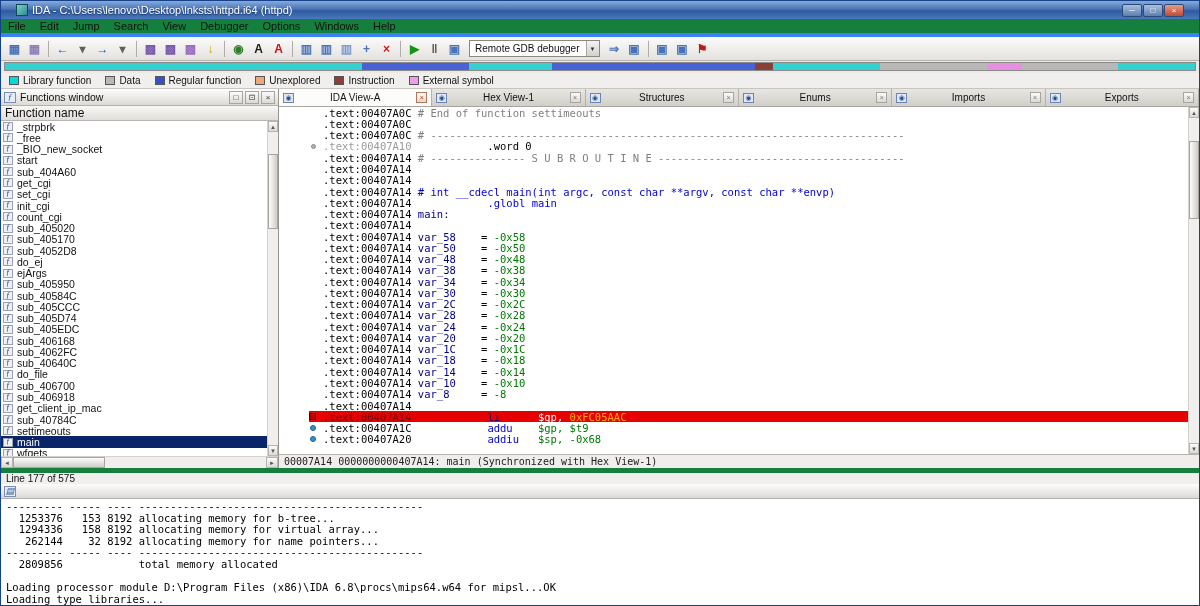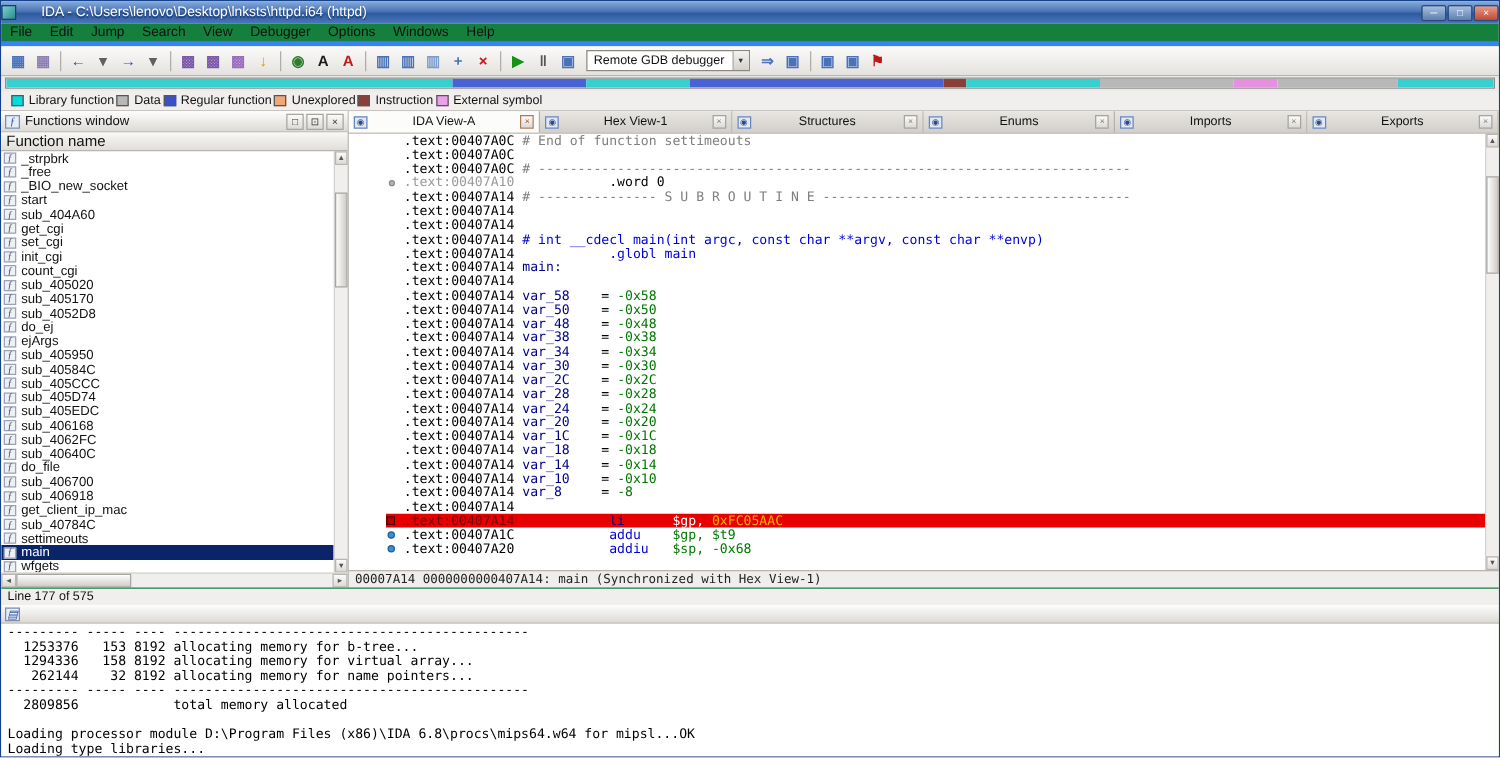--- a/index.html
+++ b/index.html
@@ -1,20 +1,20 @@
 <!DOCTYPE html>
 <html><head>
 <meta charset="utf-8">
 <style>
   *{box-sizing:border-box;margin:0;padding:0}
   html,body{width:1200px;height:606px;overflow:hidden}
   body{font-family:"Liberation Sans",sans-serif;background:#e8e6e3;font-size:11px;color:#111}
   .window{width:1200px;height:606px;display:flex;flex-direction:column;border:1px solid #15428b;background:#eceae7}
 
-  .titlebar{flex:0 0 18px;display:flex;align-items:center;gap:20px;padding:0 0;
+  .titlebar{flex:0 0 18px;display:flex;align-items:center;gap:4px;padding:0 15px;
     background:linear-gradient(#86abdc 0%,#4a74b4 45%,#2f5aa0 55%,#4a78bc 100%)}
   .app-icon{width:12px;height:12px;flex:0 0 12px;background:linear-gradient(135deg,#7cd4c8,#2a8a92);border:1px solid #0e4a50}
   .title-text{flex:1;color:#fff;font-size:11px;white-space:nowrap;overflow:hidden;text-shadow:0 1px 1px #1a3560}
   .win-controls{display:flex;gap:1px}
   .wbtn{width:20px;height:13px;font-size:8px;line-height:12px;text-align:center;color:#fff;
     background:linear-gradient(#a8c0e0,#5d7eae);border:1px solid #2d4a78;border-radius:2px}
   .wbtn.close{background:linear-gradient(#e89a88,#c04a34)}
 
   .menubar{flex:0 0 18px;display:flex;align-items:center;background:#15803d;border-bottom:4px solid #3b82f6;padding-left:0}
   .menu-item{font-size:11px;padding:1px 7px;cursor:default}
@@ -24,21 +24,21 @@
   .tb-btn{width:19px;height:19px;display:flex;align-items:center;justify-content:center;font-size:12px;font-weight:bold;border-radius:2px}
   .tb-sep{width:1px;height:16px;background:#b0ada8;margin:0 3px}
   .tb-combo{display:flex;align-items:center;height:17px;border:1px solid #8a887f;background:#fff;margin:0 4px;padding-left:5px;font-size:10px;gap:6px}
   .tb-combo .arrow{width:13px;height:15px;background:linear-gradient(#f4f3f1,#d4d1cc);border-left:1px solid #a8a5a0;
     font-size:6px;display:flex;align-items:center;justify-content:center;color:#333}
 
   .navband-wrap{flex:0 0 12px;padding:1px 3px;background:#eceae7}
   .navband{height:9px;display:flex;border:1px solid #8a8a8a;background:#fff;overflow:hidden}
   .nav-seg{height:100%}
 
-  .legend{flex:0 0 16px;display:flex;align-items:center;gap:2px;padding-left:8px;background:#f0efed;
+  .legend{flex:0 0 16px;display:flex;align-items:center;gap:14px;padding-left:8px;background:#f0efed;
     border-bottom:1px solid #c8c5c0;font-size:10px}
   .legend-item{display:flex;align-items:center;gap:4px}
   .legend-swatch{width:10px;height:9px;border:1px solid #555}
 
   .main{flex:1;display:flex;min-height:0}
   .fnpanel{flex:0 0 278px;width:278px;display:flex;flex-direction:column;border-right:1px solid #98958f;background:#fff}
   .panel-head{flex:0 0 17px;display:flex;align-items:center;gap:4px;padding:0 3px;font-size:10.5px;
     background:linear-gradient(#fdfdfd,#dcdad5);border-bottom:1px solid #b5b2ac}
   .ph-icon{width:12px;height:11px;flex:0 0 12px;background:#e6edf6;border:1px solid #7a8eb2;color:#31589a;
     font:italic 9px "Liberation Serif",serif;display:flex;align-items:center;justify-content:center}
@@ -89,21 +89,21 @@
   .hl .addr{color:#7a0000}
   .c-g{color:#808080}.c-b{color:#000}.c-bl{color:#0000d8}.c-nm{color:#000089}.c-gr{color:#007800}
   .c-pr{color:#0000d8}.c-hw{color:#fff}.c-hm{color:#000080}.c-ho{color:#ffb000}
   .dot-blue{width:6px;height:6px;border-radius:50%;background:#3a8fd0;border:1px solid #1a5f9a}
   .dot-gray{width:5px;height:5px;border-radius:50%;background:#b4b4b4;border:1px solid #8a8a8a}
   .sq-red{width:7px;height:7px;background:#b80000;border:1px solid #500000}
 
   .syncbar{flex:0 0 14px;display:flex;align-items:center;padding-left:5px;background:#efeeec;
     border-top:1px solid #b8b5b0;font:10px "DejaVu Sans Mono",monospace;color:#222;white-space:pre}
   .statusbar{flex:0 0 14px;display:flex;align-items:center;padding-left:5px;background:#f0efed;
-    border-top:1px solid #15803d;font-size:10px}
+    border-top:5px solid #15803d;font-size:10px}
   .outhead{flex:0 0 15px}
   .outbody{flex:0 0 106px;background:#fff;overflow:hidden;font:10.5px "DejaVu Sans Mono",monospace;padding:2px 0 0 5px}
   .oline{height:11.6px;line-height:11.6px;white-space:pre;color:#000}
 </style>
 </head>
 <body>
 
 <div class="window">
 
   <div class="titlebar">

